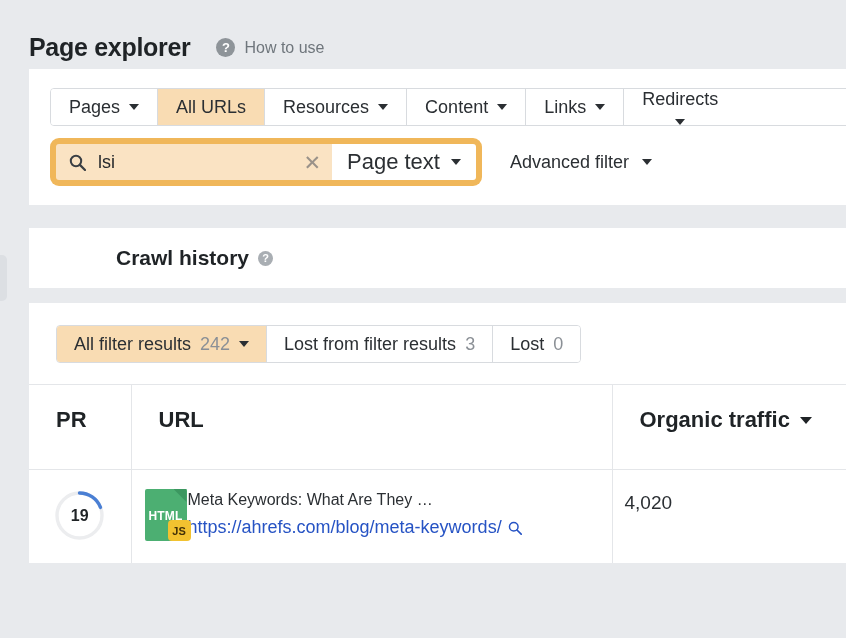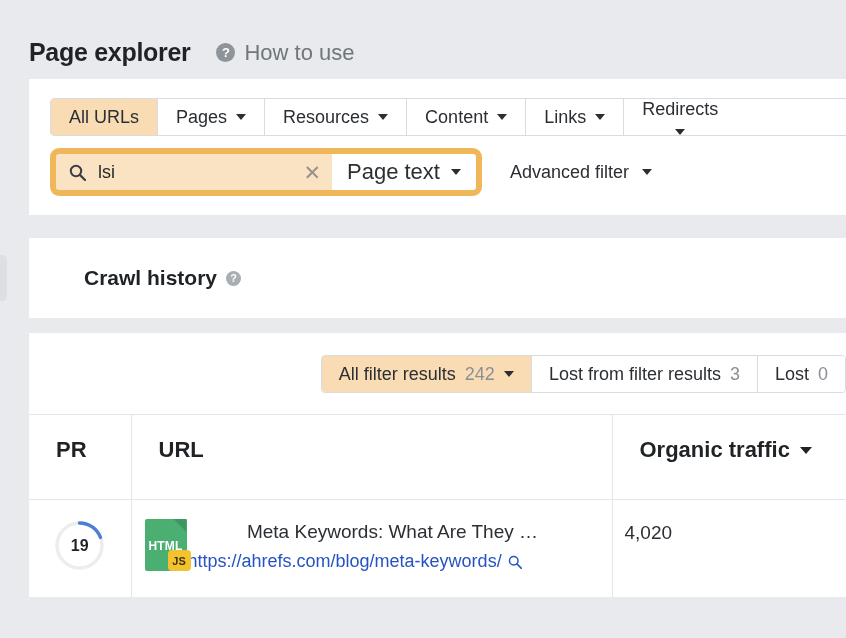--- a/index.html
+++ b/index.html
@@ -26,21 +26,21 @@
     height: 46px;
     background: #dcdfe3;
     border-radius: 5px;
   }
 
   
   .page-header {
     padding: 26px 8px 0 29px;
     display: flex;
     align-items: center;
-    height: 79px;
+    height: 69px;
   }
   .page-title {
     font-size: 25px;
     font-weight: bold;
     letter-spacing: -0.3px;
     color: #1f2326;
   }
   .howto {
     display: flex;
     align-items: center;
@@ -61,32 +61,32 @@
     justify-content: center;
     line-height: 1;
   }
   .help-circle.small {
     width: 15px;
     height: 15px;
     font-size: 11px;
     background: #a9aeb3;
   }
   .howto-label {
-    font-size: 22px;
+    font-size: 16px;
     color: #6f767c;
   }
 
   
   .card {
     background: #ffffff;
     margin-left: 29px;
     margin-right: 0;
   }
   .card-filters { height: 136px; padding: 19px 0 0 21px; }
-  .card-crawl   { height: 80px; margin-top: 23px; display: flex; align-items: center; padding-left: 55px; text-align: center; }
+  .card-crawl   { height: 60px; margin-top: 23px; display: flex; align-items: center; padding-left: 87px; text-align: center; }
   .card-table   { margin-top: 15px; }
 
   
   .seg-group {
     display: flex;
     align-items: stretch;
     border: 1px solid #d8dbdf;
     border-radius: 4px;
     overflow: hidden;
     height: 38px;
@@ -185,21 +185,21 @@
   
   .crawl-title {
     font-size: 21px;
     font-weight: bold;
     color: #1f2326;
     margin-right: 9px;
   }
   .crawl-wrap { display: flex; align-items: center; }
 
   
-  .results-bar { padding: 22px 0 21px 27px; text-align: right; }
+  .results-bar { padding: 22px 0 21px 27px; }
   .results-group {
     display: inline-flex;
     align-items: stretch;
     border: 1px solid #d8dbdf;
     border-radius: 4px;
     overflow: hidden;
     height: 38px;
   }
   .res-tab {
     display: flex;
@@ -288,26 +288,25 @@
     position: absolute; right: -4px; bottom: 0;
     width: 23px; height: 21px;
     background: #f2c230;
     border-radius: 4px;
     color: #413008;
     font-size: 11px; font-weight: bold;
     display: flex; align-items: center; justify-content: center;
   }
   .url-text { flex: 1 1 auto; min-width: 0; }
   .url-title {
-    font-size: 19px;
+    font-size: 16px;
     color: #2b2f33;
     line-height: 1.35;
     white-space: nowrap;
     overflow: hidden;
-    text-align: center;
   }
   .url-link {
     font-size: 18px;
     color: #2653c4;
     line-height: 1.32;
     margin-top: 5px;
     word-break: break-all;
     cursor: pointer;
   }
   .url-magnifier {
@@ -326,26 +325,26 @@
   <span class="page-title">Page explorer</span>
   <span class="howto">
     <span class="help-circle">?</span>
     <span class="howto-label">How to use</span>
   </span>
 </div>
 
 <div class="card card-filters">
 
   <div class="seg-group">
+    <div class="seg">
+      <span>Pages</span>
+      <span class="caret"></span>
+    </div>
     <div class="seg active">
       <span>All URLs</span>
-    </div>
-    <div class="seg">
-      <span>Pages</span>
-      <span class="caret"></span>
     </div>
     <div class="seg">
       <span>Resources</span>
       <span class="caret"></span>
     </div>
     <div class="seg">
       <span>Content</span>
       <span class="caret"></span>
     </div>
     <div class="seg">

